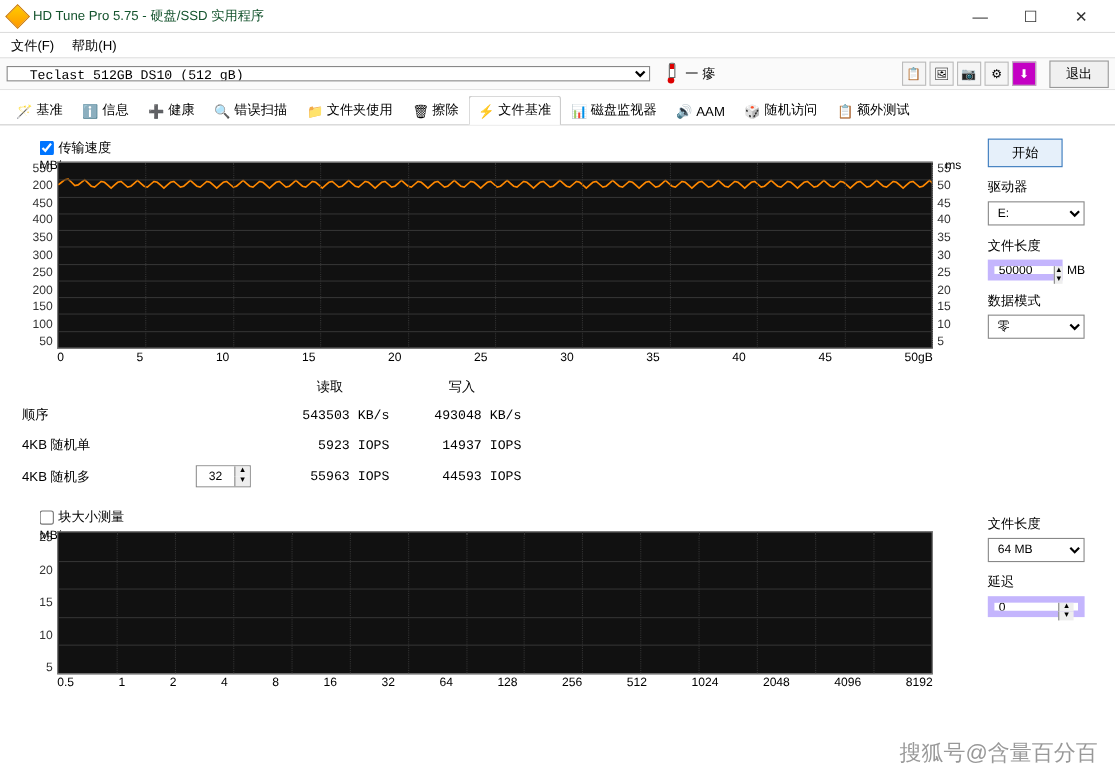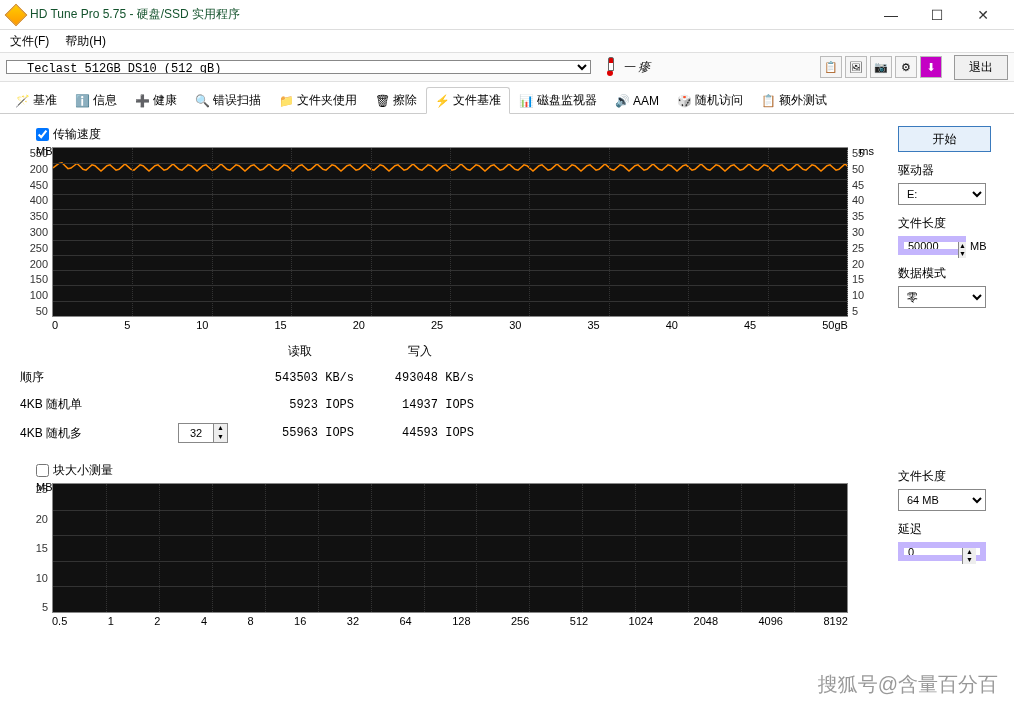--- a/index.html
+++ b/index.html
@@ -6,21 +6,21 @@
 body { font-family: "Microsoft YaHei", "Segoe UI", sans-serif; font-size: 12px; background: #fff; width: 1014px; height: 706px; overflow: hidden; position: relative; }
 .titlebar { height: 30px; display: flex; align-items: center; padding: 0 8px; border-bottom: 1px solid #ddd; }
 .titlebar .app-icon { width: 16px; height: 16px; margin-right: 6px; transform: rotate(45deg); background: linear-gradient(135deg,#ffcc00,#ff9900); border:1px solid #cc7700; }
 .titlebar .title { flex: 1; font-size: 12px; color: #14532d; }
 .winbtns { display: flex; }
 .winbtn { width: 46px; height: 30px; display:flex; align-items:center; justify-content:center; font-size:14px; color:#333; }
 .menubar { height: 22px; display: flex; align-items: center; padding: 0 4px; gap: 4px; font-size: 12px; }
 .menubar span { padding: 2px 6px; }
 .toolbar { height: 30px; display: flex; align-items: center; padding: 3px 6px; border-top:1px solid #e0e0e0; border-bottom:1px solid #e0e0e0; background:#fafafa; }
 .drive-select { font-family: "Courier New", monospace; font-size: 12px; width: 585px; height: 14px; border:1px solid #888; background:#fff; padding:0 16px; }
-.temp { display:flex; align-items:center; gap:6px; margin-left:12px;font-style:italic; }
+.temp { display:flex; align-items:center; gap:6px; margin-left:12px; }
 .thermo { width:14px; height:18px; position:relative; }
 .thermo::before { content:""; position:absolute; bottom:0; left:4px; width:6px; height:6px; border-radius:50%; background:#d00; }
 .thermo::after { content:""; position:absolute; bottom:5px; left:5px; width:4px; height:12px; background:linear-gradient(#d00 40%,#fff 40%); border:1px solid #666; border-radius:2px 2px 0 0; }
 .tbspacer { flex:1; }
 .tbicon { width:22px; height:22px; border:1px solid #bbb; background:#f5f5f5; margin-left:3px; display:flex; align-items:center; justify-content:center; font-size:11px; }
 .tbicon.purple { background:#c400c4; color:#fff; }
 .exitbtn { margin-left:12px; padding:3px 14px; border:1px solid #999; background:#f0f0f0; font-size:12px; }
 .tabbar { display:flex; padding: 4px 6px 0 6px; border-bottom:1px solid #ccc; background:#fff; }
 .tab { display:flex; align-items:center; gap:4px; padding:4px 8px; border:1px solid transparent; font-size:12px; position:relative; top:1px; }
 .tab.active { border:1px solid #ccc; border-bottom:1px solid #fff; background:#fff; border-radius:3px 3px 0 0; }
@@ -51,21 +51,21 @@
 .results .lbl { padding-left:4px; width:150px; }
 .results .val { font-family:"Courier New",monospace; font-weight:normal; text-align:right; padding-right:6px; width:120px; }
 .spinner { display:inline-flex; border:1px solid #888; height:20px; }
 .spinner input { width:34px; border:none; text-align:center; font-size:11px; }
 .spinarr { width:14px; display:flex; flex-direction:column; }
 .spinarr div { flex:1; font-size:7px; text-align:center; border-left:1px solid #888; line-height:8px; background:#eee; }
 .side label { display:block; font-size:12px; margin:10px 0 4px 0; }
 .side select,.side .numbox { width:88px; height:19px; border:6px solid #c4b5fd; background:#fff; font-size:11px; padding:0 4px; }
 .side .numbox { display:flex; }
 .side .numbox input { border:none; flex:1; width:50px; font-size:11px; }
-.startbtn { width:93px; height:26px; border:1px solid #3a7abd; background:#e6f0fa; font-size:12px; }
+.startbtn { width:68px; height:26px; border:1px solid #3a7abd; background:#e6f0fa; font-size:12px; }
 .unit { font-size:11px; margin-left:2px; }
 .watermark { position:absolute; bottom:8px; right:16px; font-size:20px; color:#333; opacity:0.5; font-family:sans-serif; }
 </style>
 </head>
 <body>
 
 <div class="titlebar">
   <div class="app-icon"></div>
   <div class="title">HD Tune Pro 5.75 - 硬盘/SSD 实用程序</div>
   <div class="winbtns">

